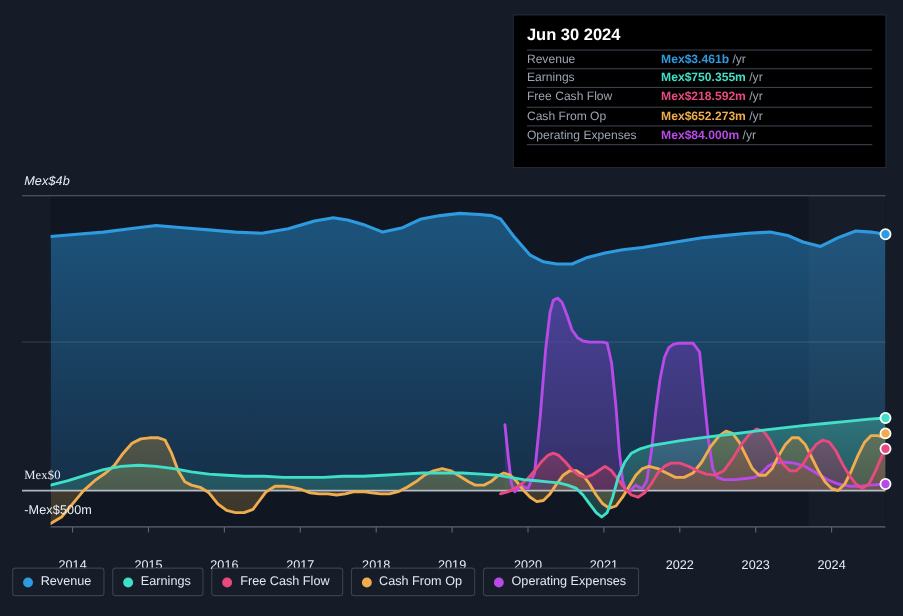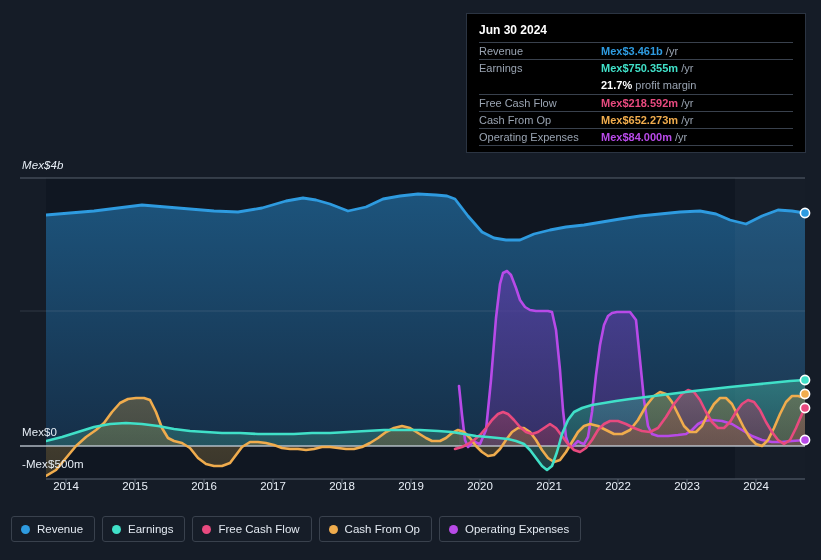--- a/index.html
+++ b/index.html
@@ -16,45 +16,45 @@
 
   
   .axis-label{
     position:absolute;
     color:#e6edf5;
     font-size:11.5px;
     white-space:nowrap;
     letter-spacing:.1px;
   }
   #label-top{ left:22px; top:159px;font-style:italic; }
-  #label-zero{ left:22px; top:426px; }
+  #label-zero{ left:22px; top:426px;font-family:Liberation Serif, serif; }
   #label-neg{ left:22px; top:458px; }
 
   .xtick{
     position:absolute;
-    top:480px;
+    top:508px;
     color:#e8eef6;
     font-size:11.5px;
     transform:translateX(-50%);
     white-space:nowrap;
     text-align:right;
   }
 
   
   #tooltip{
     position:absolute;
     left:466px; top:13px;
     width:340px; height:140px;
     background:#000000;
     border:1px solid #2b3442;
     padding:7px 12px 0 12px;
     color:#d7dee8;
   }
   #tooltip .tt-date{
-    font-size:12px;
+    font-size:15px;
     font-weight:bold;
     color:#ffffff;
     padding:2px 0 5px 0;
   }
   .tt-row{
     display:flex;
     align-items:center;
     border-top:1px solid #39414d;
     height:17.2px;
     font-size:11px;
@@ -283,24 +283,20 @@
     <div class="tt-row">
       <div class="tt-key">Revenue</div>
       <div class="tt-val"><b style="color:#2e9be0">Mex$3.461b</b> <span class="tt-unit">/yr</span></div>
     </div>
 
     <div class="tt-row">
       <div class="tt-key">Earnings</div>
       <div class="tt-val"><b style="color:#40e0c8">Mex$750.355m</b> <span class="tt-unit">/yr</span></div>
     </div>
 
-    <div class="tt-row noline">
-      <div class="tt-key"></div>
-      <div class="tt-val"><b style="color:#ffffff">21.7%</b> <span class="tt-unit">profit margin</span></div>
-    </div>
 
     <div class="tt-row">
       <div class="tt-key">Free Cash Flow</div>
       <div class="tt-val"><b style="color:#e84a7f">Mex$218.592m</b> <span class="tt-unit">/yr</span></div>
     </div>
 
     <div class="tt-row">
       <div class="tt-key">Cash From Op</div>
       <div class="tt-val"><b style="color:#f0ac4d">Mex$652.273m</b> <span class="tt-unit">/yr</span></div>
     </div>

